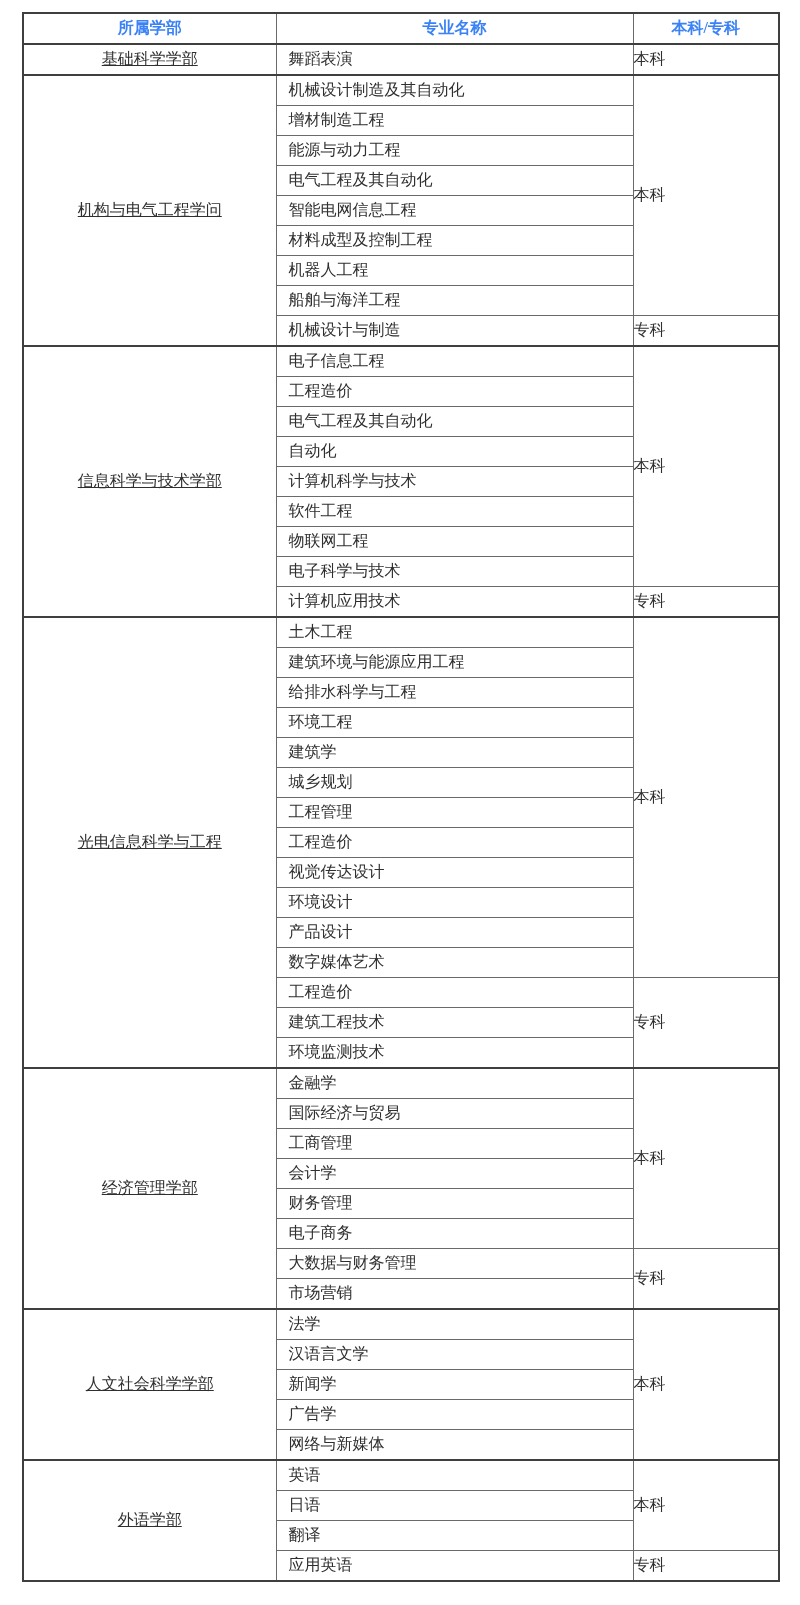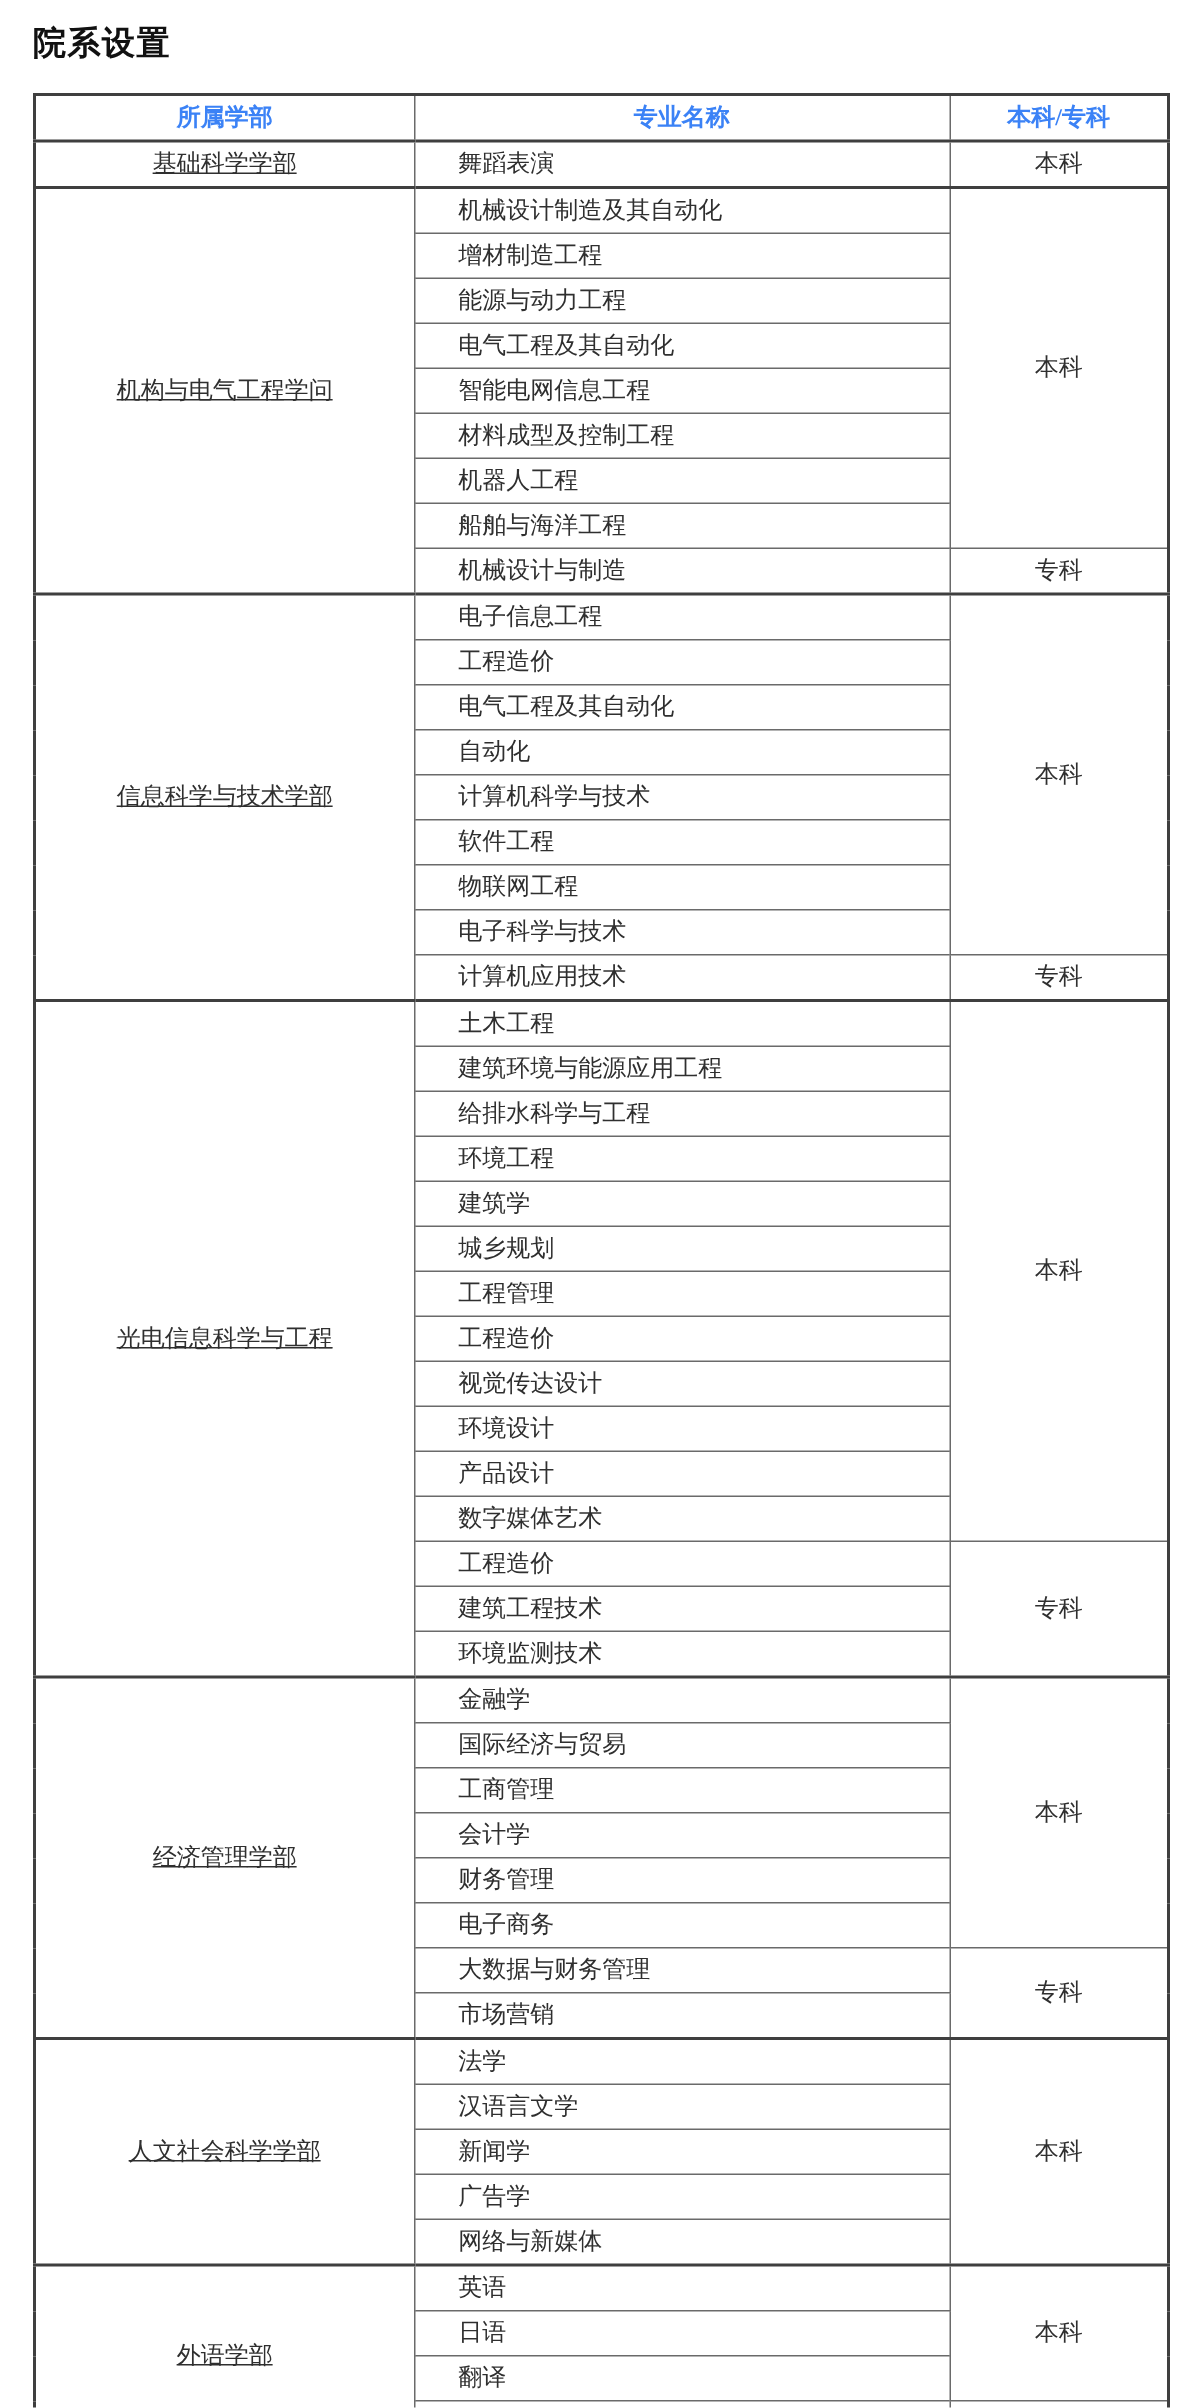--- a/index.html
+++ b/index.html
@@ -46,34 +46,33 @@
     text-align: center;
     color: #3b82f6;
     border-bottom: 2px solid #3f3f3f;
   }
   .dept-table td.dept-cell {
     text-align: center;
     text-decoration: underline;
   }
   .dept-table td.major-cell {
     text-align: left;
-    padding-left: 29px;
+    padding-left: 12px;
   }
   .dept-table td.level-cell {
-    text-align: center;
+    text-align: left;
   }
   .dept-table tr.group-start td {
     border-top: 2px solid #3f3f3f;
   }
 </style>
 </head>
 <body>
 
 <div class="page">
-  <h1 class="page-title">院系设置</h1>
 
   <table class="dept-table">
     <colgroup>
       <col style="width:253px">
       <col style="width:357px">
       <col style="width:146px">
     </colgroup>
     <thead>
       <tr>
         <th>所属学部</th>

